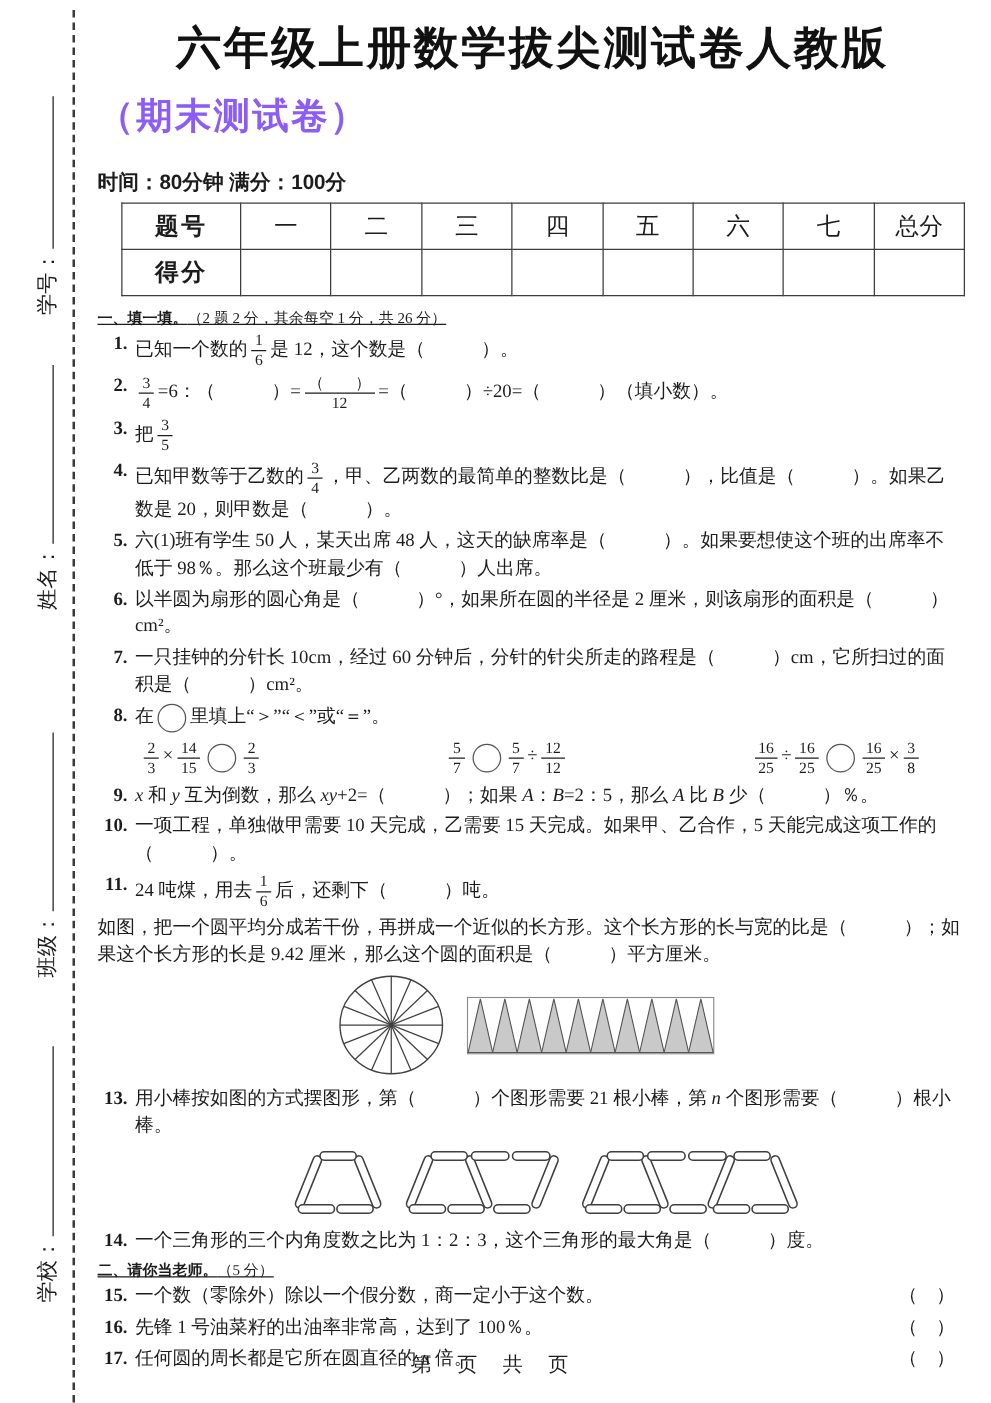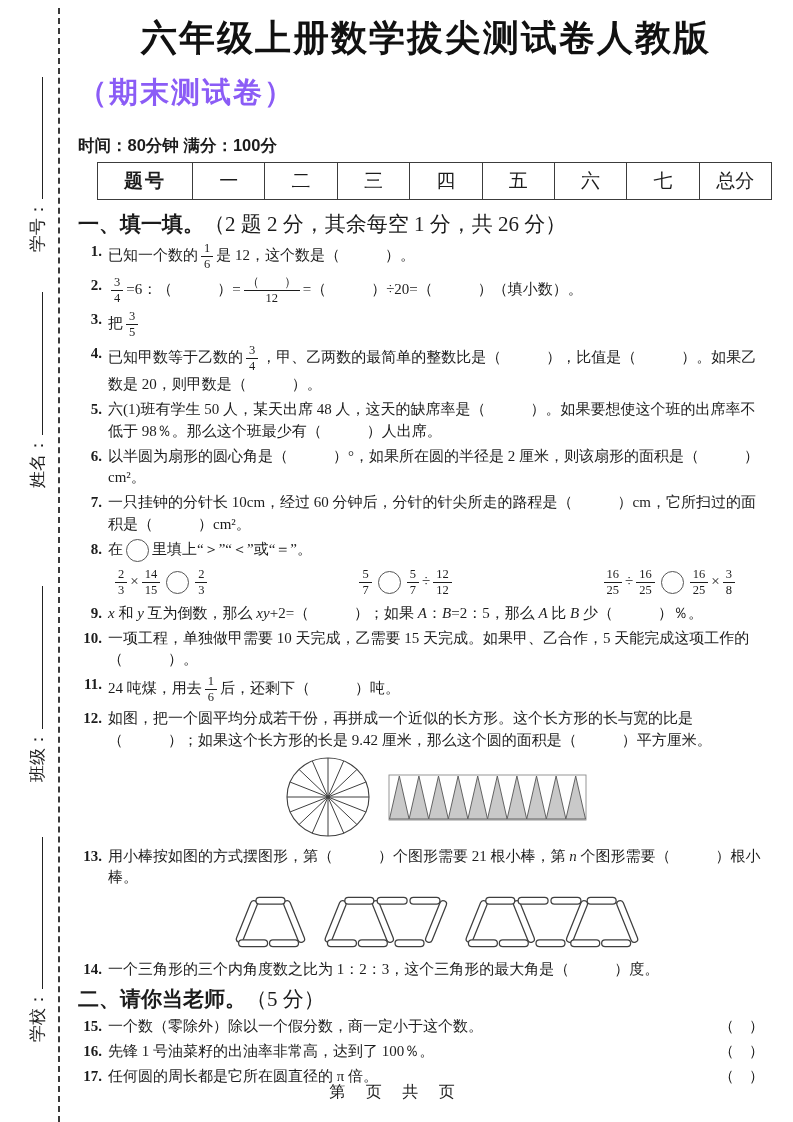--- a/index.html
+++ b/index.html
@@ -40,21 +40,21 @@
     table-layout:fixed;
   }
   table.score-table td {
     border:1.6px solid #3c3c3c; height:37px; text-align:center;
     font-size:19px;
   }
   table.score-table td.lbl { font-weight:bold; width:95px; letter-spacing:2px; }
 
   
   #questions { margin-top:9px; font-size:15px; line-height:1.45; }
-  .sec-head { margin:3px 0 2px 0; font-size:21px; }
+  .sec-head { margin:3px 0 2px 0; font-size:12px;text-decoration:underline; }
   .sec-head .sec-bold { font-weight:bold; font-family:"Liberation Sans","DejaVu Sans",sans-serif; }
   .q { display:flex; margin-bottom:3px; position:relative; }
   .q-num { flex:0 0 30px; text-align:right; padding-right:6px; font-weight:bold; }
   .q-body { flex:1 1 auto; padding-right:6px; }
   .q-tail { position:absolute; right:10px; bottom:0; white-space:nowrap; }
   .frac {
     display:inline-flex; flex-direction:column; align-items:center;
     vertical-align:middle; margin:0 3px; font-size:12.5px; line-height:1.2;
   }
   .frac .fr-num { border-bottom:1.2px solid #1c1c1c; padding:0 3px; }
@@ -113,20 +113,31 @@
           <td class="lbl">题号</td>
         <td>一</td>
             <td>二</td>
             <td>三</td>
             <td>四</td>
             <td>五</td>
             <td>六</td>
             <td>七</td>
             <td>总分</td>
           </tr>
+        <tr>
+          <td class="lbl">得分</td>
+        <td></td>
+            <td></td>
+            <td></td>
+            <td></td>
+            <td></td>
+            <td></td>
+            <td></td>
+            <td></td>
+          </tr>
       </tbody>
     </table>
 
     <div id="questions">
         <div class="sec-head"><span class="sec-bold">一、填一填。</span><span>（2 题 2 分，其余每空 1 分，共 26 分）</span></div>
         <div class="q">
           <span class="q-num">1.</span>
           <div class="q-body"><span>已知一个数的</span><span class="frac">
               <span class="fr-num">1</span>
               <span class="fr-den">6</span>
@@ -235,21 +246,20 @@
           <div class="q-body"><span>一项工程，单独做甲需要 10 天完成，乙需要 15 天完成。如果甲、乙合作，5 天能完成这项工作的（　　　）。</span></div>
         </div>
         <div class="q">
           <span class="q-num">11.</span>
           <div class="q-body"><span>24 吨煤，用去</span><span class="frac">
               <span class="fr-num">1</span>
               <span class="fr-den">6</span>
             </span><span>后，还剩下（　　　）吨。</span></div>
         </div>
         <div class="q">
-          <span class="q-num">12.</span>
           <div class="q-body"><span>如图，把一个圆平均分成若干份，再拼成一个近似的长方形。这个长方形的长与宽的比是（　　　）；如果这个长方形的长是 9.42 厘米，那么这个圆的面积是（　　　）平方厘米。</span><div class="fig-row">
               <svg width="86" height="82" viewBox="0 0 86 82">
                 <ellipse cx="43" cy="41" rx="41" ry="39" fill="none" stroke="#3f3f3f" stroke-width="1.1"></ellipse>
                 <line x1="84" y1="41" x2="2" y2="41" stroke="#3f3f3f" stroke-width="1"></line>
                 <line x1="80.87906083296275" y1="55.9246538622385" x2="5.120939167037243" y2="26.0753461377615" stroke="#3f3f3f" stroke-width="1"></line>
                 <line x1="71.99137802864846" y1="68.57716446627535" x2="14.008621971351548" y2="13.422835533724648" stroke="#3f3f3f" stroke-width="1"></line>
                 <line x1="58.69002072696868" y1="77.03130176794019" x2="27.309979273031317" y2="4.968698232059815" stroke="#3f3f3f" stroke-width="1"></line>
                 <line x1="43" y1="80" x2="43" y2="2" stroke="#3f3f3f" stroke-width="1"></line>
                 <line x1="27.30997927303132" y1="77.03130176794019" x2="58.69002072696868" y2="4.968698232059815" stroke="#3f3f3f" stroke-width="1"></line>
                 <line x1="14.008621971351555" y1="68.57716446627535" x2="71.99137802864844" y2="13.422835533724644" stroke="#3f3f3f" stroke-width="1"></line>

